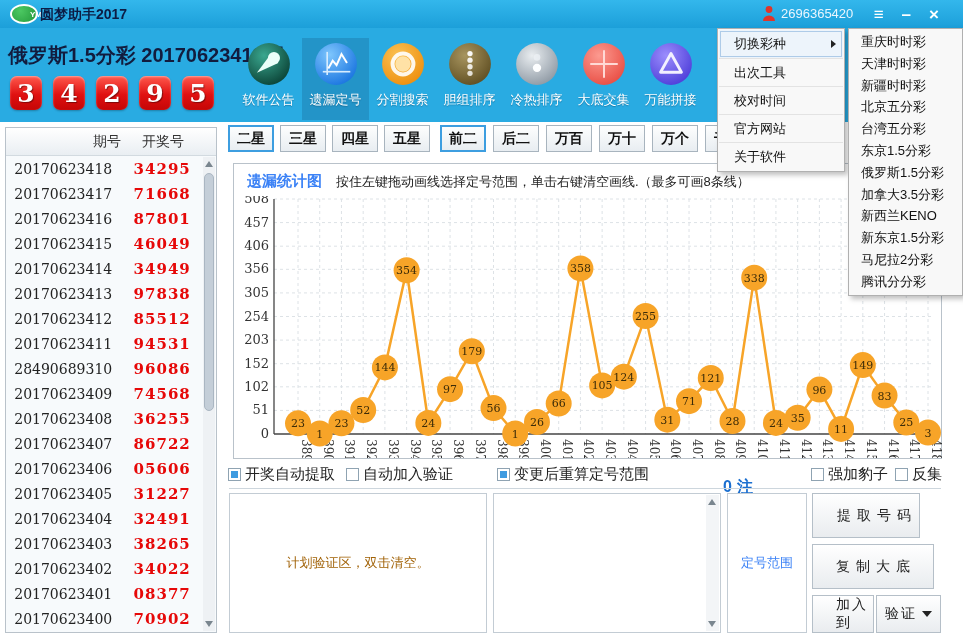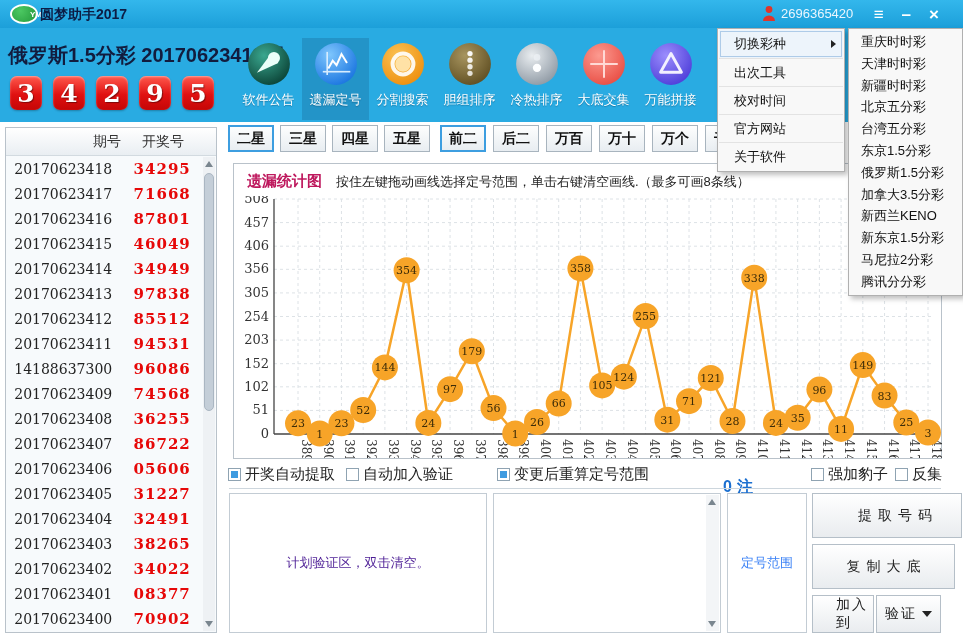--- a/index.html
+++ b/index.html
@@ -60,48 +60,48 @@
 
   
   .tab { position:absolute; top:125px; width:46px; height:27px; border:1px solid #a8b4be;
     background:linear-gradient(#fdfefe,#e8edf1); font-size:14px; font-weight:600; color:#111;
     display:flex; align-items:center; justify-content:center; cursor:default; }
   .tab.selected { border:2px solid #3d9ee0; }
 
   
   .chart-panel { position:absolute; left:233px; top:163px; width:709px; height:296px;
     border:1px solid #b9c2ca; background:#fff; }
-  .chart-title { position:absolute; left:13px; top:8px; font-size:15px; font-weight:bold; color:#be185d; }
+  .chart-title { position:absolute; left:13px; top:8px; font-size:15px; font-weight:bold; color:#3b82f6; }
   .chart-hint { position:absolute; left:102px; top:9px; font-size:13px; color:#222; }
   #omission-svg { position:absolute; left:0; top:32px; }
 
   
   .cb-item { position:absolute; top:465px; height:18px; display:flex; align-items:center; cursor:default; }
   .cb-box { width:13px; height:13px; border:1px solid #8fa3b2; background:#fff; margin-right:4px;
     display:flex; align-items:center; justify-content:center; }
   .cb-box .inner { width:7px; height:7px; background:#3f9be0; }
   .cb-label { font-size:15px; color:#222; white-space:nowrap; }
   .count { position:absolute; left:723px; top:463px; font-size:16px; font-weight:bold; color:#1b6fd0;margin-top:14px; }
   .count span { margin-right:5px; }
   .hline { position:absolute; left:229px; top:488px; width:712px; height:1px; background:#cdd6dd; }
 
   
   .plan-box { position:absolute; left:229px; top:493px; width:258px; height:140px;
     border:1px solid #c3ccd4; background:#fff; display:flex; align-items:center; justify-content:center; }
-  .plan-placeholder { font-size:13px; color:#4c1d95; }
+  .plan-placeholder { font-size:13px; color:#a16207; }
   .result-box { position:absolute; left:493px; top:493px; width:228px; height:140px;
     border:1px solid #c3ccd4; background:#fff; }
   .rscroll { position:absolute; top:1px; right:1px; bottom:1px; width:13px; background:#f3f5f7; }
   .range-box { position:absolute; left:727px; top:493px; width:80px; height:140px;
     border:1px solid #c3ccd4; background:#fff; display:flex; align-items:center; justify-content:center; }
   .range-label { font-size:13px; color:#3b82f6; }
   .btn { position:absolute; border:1px solid #b5bfc8; background:linear-gradient(#ffffff,#e9ecef);
     font-size:14px; color:#222; display:flex; align-items:center; justify-content:center; cursor:default; }
-  .btn-extract { left:812px; top:493px; width:150px; height:45px; letter-spacing:6px; padding-left:22px; }
-  .btn-copy { left:812px; top:544px; width:143px; height:45px; letter-spacing:6px; padding-left:6px; }
+  .btn-extract { left:812px; top:493px; width:108px; height:45px; letter-spacing:6px; padding-left:22px; }
+  .btn-copy { left:812px; top:544px; width:122px; height:45px; letter-spacing:6px; padding-left:6px; }
   .btn-add { left:812px; top:595px; width:62px; height:38px; letter-spacing:2px;padding-left:23px; }
   .btn-verify { left:876px; top:595px; width:65px; height:38px; letter-spacing:2px; }
   .caret-down { width:0; height:0; margin-left:5px; border-left:5px solid transparent;
     border-right:5px solid transparent; border-top:6px solid #222; }
 
   
   .ctx-menu { position:absolute; left:717px; top:28px; width:128px; background:#f8f8f8;
     border:1px solid #b0b0b0; box-shadow:3px 3px 5px rgba(0,0,0,.25); z-index:40; padding:1px; }
   .menu-item { position:relative; height:28px; line-height:28px; padding-left:15px; font-size:13px; color:#111; cursor:default; }
   .menu-item + .menu-item { border-top:1px solid #e3e3e3; }
@@ -294,21 +294,21 @@
         </div>
         <div class="trow">
           <div class="c-period">20170623412</div>
           <div class="c-num">85512</div>
         </div>
         <div class="trow">
           <div class="c-period">20170623411</div>
           <div class="c-num">94531</div>
         </div>
         <div class="trow">
-          <div class="c-period">14188637300</div>
+          <div class="c-period">28490689310</div>
           <div class="c-num">96086</div>
         </div>
         <div class="trow">
           <div class="c-period">20170623409</div>
           <div class="c-num">74568</div>
         </div>
         <div class="trow">
           <div class="c-period">20170623408</div>
           <div class="c-num">36255</div>
         </div>

